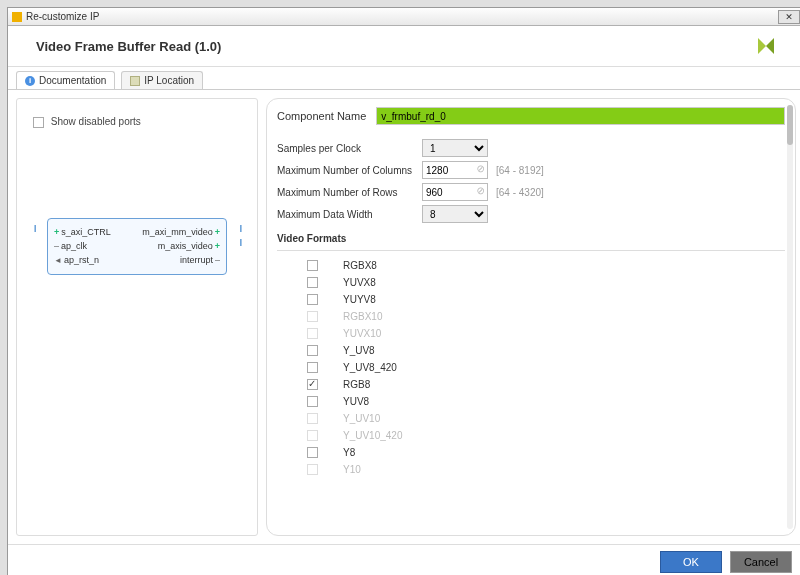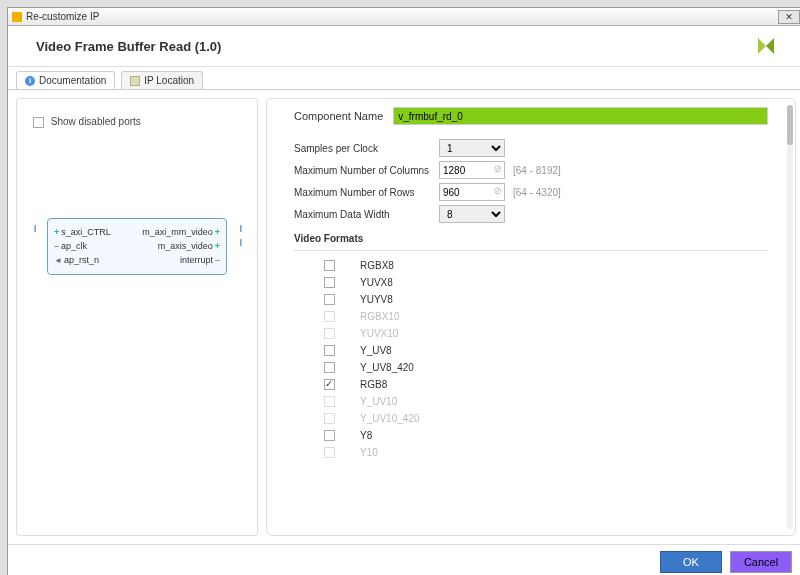--- a/index.html
+++ b/index.html
@@ -24,36 +24,36 @@
 .checkbox.checked::after { content: "✓"; position: absolute; top: -2px; left: 0; font-size: 10px; color: #444; }
 .disableports { font-size: 10px; color: #444; }
 .block { margin: 90px auto 0 auto; width: 180px; }
 .blockbody { border: 1px solid #6aa0d8; border-radius: 4px; background: #f4f9ff; padding: 6px 4px; font-size: 9px; position: relative; }
 .blockrow { display: flex; justify-content: space-between; line-height: 14px; }
 .portplus { color: #2b7; font-weight: bold; margin: 0 2px; }
 .portdash { color: #666; margin: 0 2px; }
 .porttri { color: #666; margin: 0 2px; font-size:8px;}
 .bus { position:absolute; font-size:8px; color:#6aa0d8; letter-spacing:-2px;}
 .busL{left:-14px;} .busR{right:-14px;}
-.rightpanel { flex: 1; border: 1px solid #ddd; border-radius: 6px; padding: 8px 27px; overflow-y: auto; position:relative;}
+.rightpanel { flex: 1; border: 1px solid #ddd; border-radius: 12px; padding: 8px 10px; overflow-y: auto; position:relative;}
 .comprow { display: flex; align-items: center; gap: 10px; margin-bottom: 14px; }
 .comprow input { flex: 1; height: 18px; border: 1px solid #ccc; background: #84cc16; padding: 0 4px; font-size: 10px; }
 .formrow { display: flex; align-items: center; margin-bottom: 4px; }
 .formrow label { width: 145px; font-size: 10px; }
 .formrow select, .formrow input.num { width: 66px; height: 18px; border: 1px solid #bbb; font-size: 10px; padding: 0 3px; }
 .formrow .hint { margin-left: 8px; color: #999; font-size: 10px; }
 .numwrap { position: relative; display:inline-block;}
 .numwrap .clr { position:absolute; right:3px; top:2px; color:#bbb; font-size:10px;}
 .section { font-weight: bold; font-size: 10px; margin: 10px 0 6px 0; }
 .hr { border-top: 1px solid #ddd; margin-bottom: 6px; }
 .fmt { display: flex; align-items: center; gap: 21px; padding: 3px 0 3px 30px; font-size: 10px; }
 .fmt.disabled { color: #bbb; }
 .fmt.disabled .checkbox { border-color: #ddd; }
 .footer { border-top: 1px solid #ddd; padding: 6px 12px; display: flex; justify-content: flex-end; gap: 8px; }
-.btn { min-width: 62px; height: 22px; border: 1px solid #999; background: #8b5cf6; font-size: 11px; cursor: pointer; }
+.btn { min-width: 62px; height: 22px; border: 1px solid #999; background: #737373; font-size: 11px; cursor: pointer; }
 .btn.primary { background: #3b78c8; color: #fff; border-color: #2a5a9e; }
 .scrollbar{position:absolute;right:2px;top:6px;bottom:6px;width:6px;background:#f0f0f0;border-radius:3px;}
 .scrollthumb{position:absolute;top:0;width:6px;height:40px;background:#c0c0c0;border-radius:3px;}
 </style>
 </head>
 <body>
 
 <div class="window">
   <div class="titlebar">
     <span class="iplogo"></span>
@@ -165,20 +165,24 @@
             <span>Y_UV8</span>
           </div>
           <div class="fmt">
             <span class="checkbox"></span>
             <span>Y_UV8_420</span>
           </div>
           <div class="fmt">
             <span class="checkbox checked"></span>
             <span>RGB8</span>
           </div>
+          <div class="fmt">
+            <span class="checkbox"></span>
+            <span>YUV8</span>
+          </div>
           <div class="fmt disabled">
             <span class="checkbox"></span>
             <span>Y_UV10</span>
           </div>
           <div class="fmt disabled">
             <span class="checkbox"></span>
             <span>Y_UV10_420</span>
           </div>
           <div class="fmt">
             <span class="checkbox"></span>

